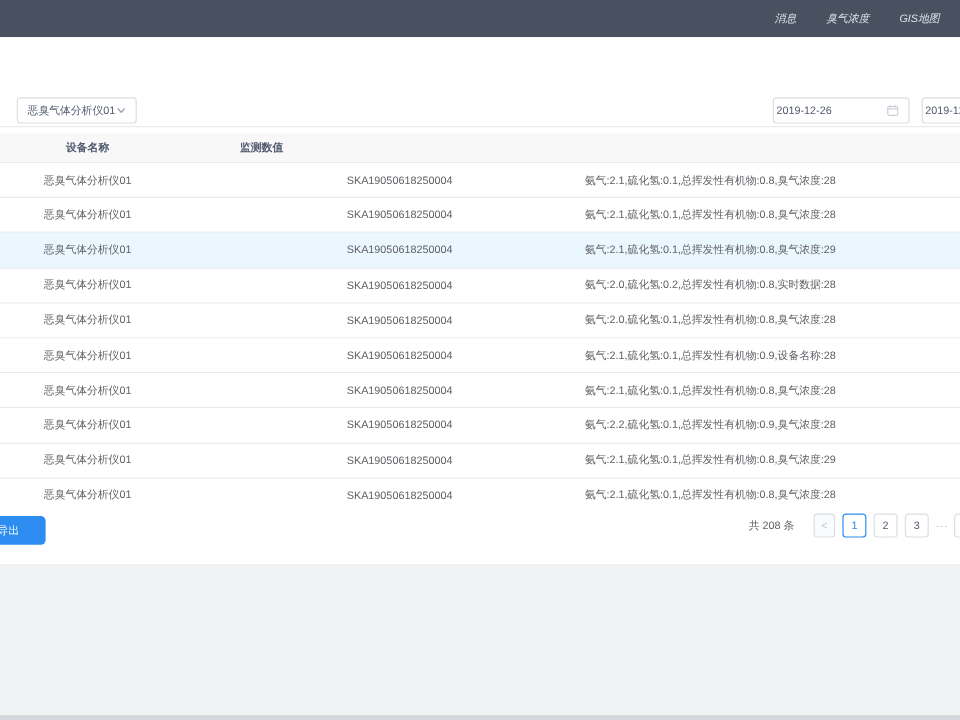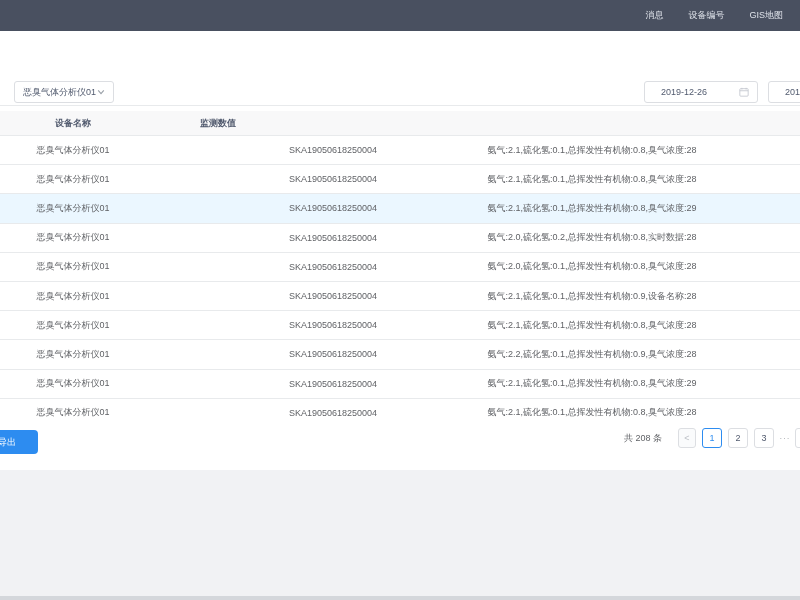--- a/index.html
+++ b/index.html
@@ -11,35 +11,35 @@
     color:#606266;
   }
 
   
   .navbar {
     position:absolute; left:0; top:0; width:800px; height:31px;
     background:#495060;
     display:flex; align-items:center; justify-content:flex-end;
     padding-right:17px; gap:25px;
   }
-  .nav-item { font-size:9px; color:#dfe3ea; cursor:pointer; white-space:nowrap; }
+  .nav-item { font-size:9px; color:#dfe3ea; cursor:pointer; white-space:nowrap;font-style:italic; }
 
   
   .filter-bar { position:absolute; left:0; top:31px; width:800px; height:75px; background:#fff; }
   .select-box {
     position:absolute; left:14px; top:50px; width:100px; height:22px;
     background:#fff; border:1px solid #dcdee2; border-radius:3px;
     display:flex; align-items:center; padding:0 8px; cursor:pointer;
   }
   .select-box .sel-text { flex:1; font-size:9px; color:#515a6e; white-space:nowrap; overflow:hidden; }
   .chevron { width:8px; height:8px; flex:none; }
   .date-box {
     position:absolute; top:50px; height:22px; width:114px;
     background:#fff; border:1px solid #dcdee2; border-radius:3px;
-    display:flex; align-items:center; padding:0 8px 0 16px; cursor:text;
+    display:flex; align-items:center; padding:0 8px 0 2px; cursor:text;
   }
   .date-box.start { left:644px; }
   .date-box.end   { left:768px; }
   .date-text { flex:1; font-size:9px; color:#515a6e; white-space:nowrap; }
   .cal-icon { width:10px; height:10px; flex:none; }
   .filter-divider { position:absolute; left:0; top:74px; width:800px; height:1px; background:#e8eaec; }
 
   
   .table-wrap { position:absolute; left:0; top:111px; width:800px; }
   .thead {
@@ -80,21 +80,21 @@
 
   
   .footer-bg { position:absolute; left:0; top:470px; width:800px; height:130px; background:#f1f2f4; }
   .hscrollbar { position:absolute; left:0; top:596px; width:800px; height:4px; background:#d4d7db; }
 </style>
 </head>
 <body>
 
 <div class="navbar">
   <span class="nav-item">消息</span>
-  <span class="nav-item">设备编号</span>
+  <span class="nav-item">臭气浓度</span>
   <span class="nav-item">GIS地图</span>
 </div>
 
 <div class="filter-bar">
   <div class="select-box">
     <span class="sel-text">恶臭气体分析仪01</span>
     <svg class="chevron" viewBox="0 0 10 10">
       <polyline points="1.5,3 5,7 8.5,3" fill="none" stroke="#9aa0a8" stroke-width="1.4"></polyline>
     </svg>
   </div>

